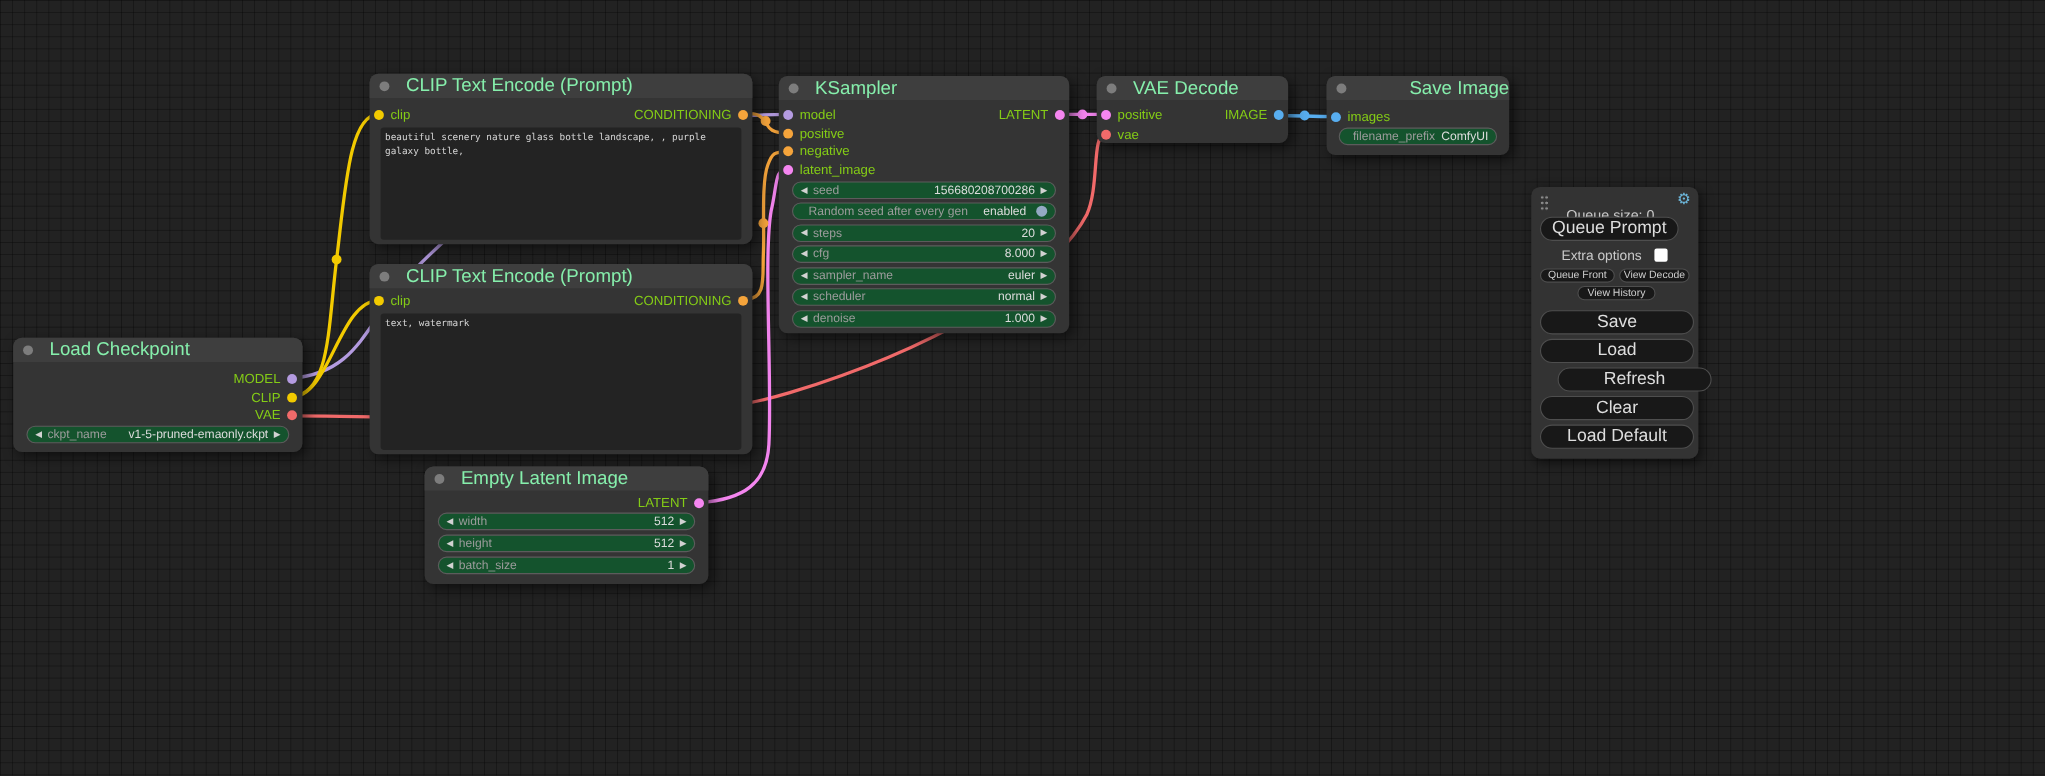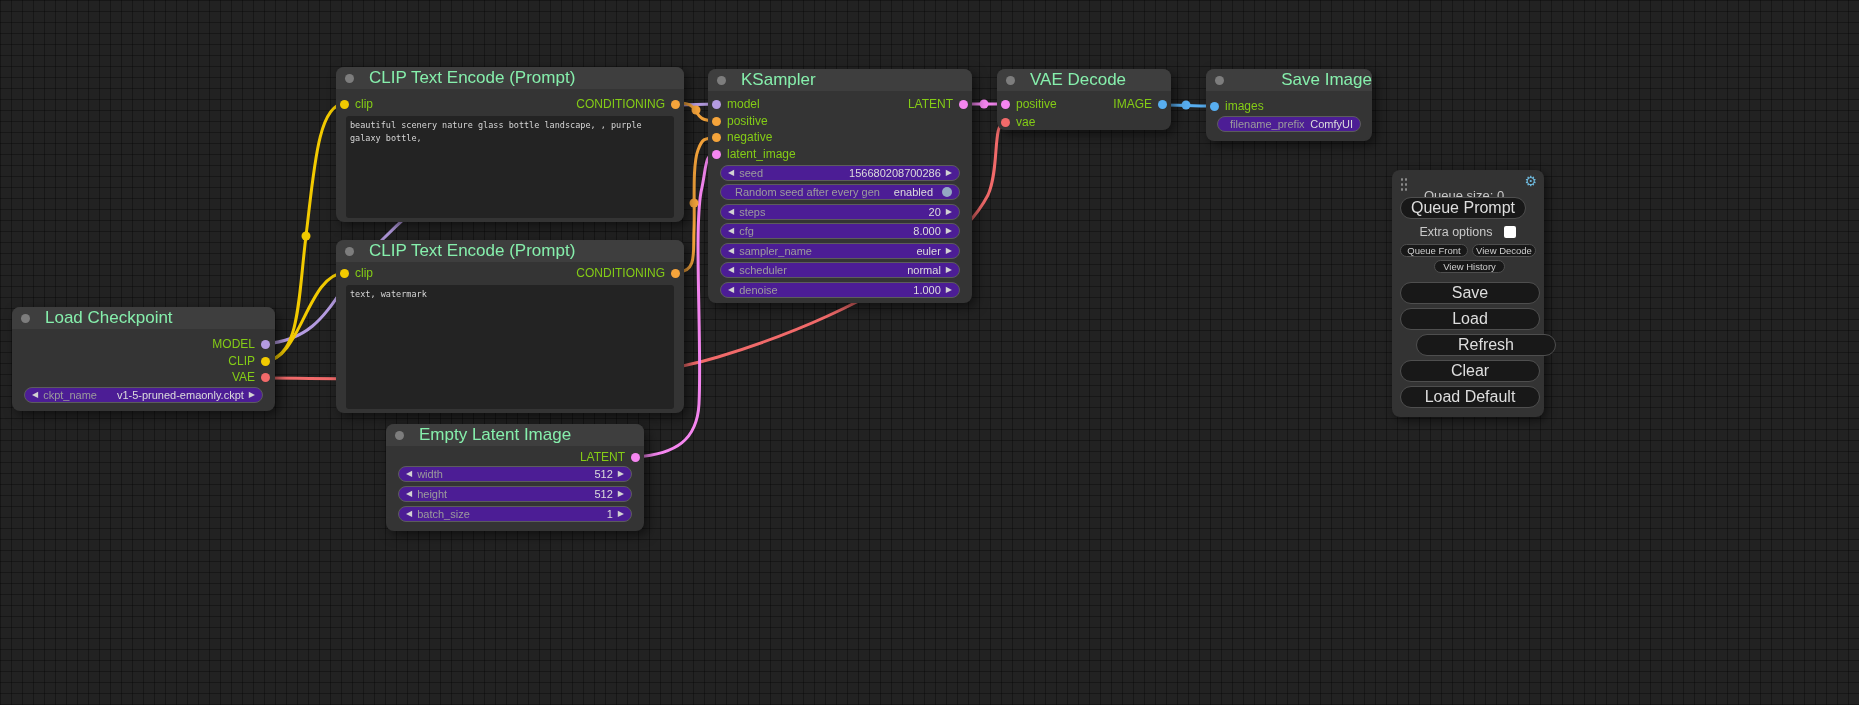--- a/index.html
+++ b/index.html
@@ -19,21 +19,21 @@
   .ntitle{position:absolute;left:0;right:0;top:0;height:22px;background:#3e3e3e;
           border-radius:8px 8px 0 0;color:#86efac;font-size:17px;line-height:22px;
           padding-left:33px;box-sizing:border-box;white-space:nowrap;overflow:hidden;}
   .tdot{position:absolute;left:9px;top:7px;width:9px;height:9px;border-radius:50%;background:#7d7d7d;}
   .slot{position:absolute;height:14px;display:flex;align-items:center;gap:6px;
         font-size:12px;color:#84cc16;white-space:nowrap;}
   .slot.out{flex-direction:row;}
   .sdot{width:9px;height:9px;border-radius:50%;flex:0 0 auto;}
   .c-model{background:#b49be0;} .c-clip{background:#f2ca00;} .c-vae{background:#f16a6a;}
   .c-cond{background:#f5a43b;} .c-latent{background:#f586f0;} .c-image{background:#58aef0;}
-  .widget{position:absolute;height:16px;background:#4c1d95;border:1px solid #5c5c5c;
+  .widget{position:absolute;height:16px;background:#14532d;border:1px solid #5c5c5c;
           border-radius:9px;display:flex;align-items:center;font-size:11px;color:#9c9c9c;
           box-sizing:border-box;padding:0 7px;gap:5px;white-space:nowrap;}
   .widget .wval{margin-left:auto;color:#dcdcdc;}
   .warr{color:#d2d2d2;font-size:8px;line-height:1;font-family:"DejaVu Sans",sans-serif;}
   .toggle-dot{width:10px;height:10px;border-radius:50%;background:#93a9c3;flex:0 0 auto;margin-left:4px;}
   .ta{position:absolute;background:#232323;border-radius:3px;color:#d6d6d6;
       font-family:"DejaVu Sans Mono",monospace;font-size:8.5px;line-height:1.5;
       padding:3px 4px;box-sizing:border-box;white-space:pre-wrap;word-break:break-word;overflow:hidden;}
   
   .qpanel{position:absolute;left:1392px;top:170px;width:152px;height:247px;background:#333333;

